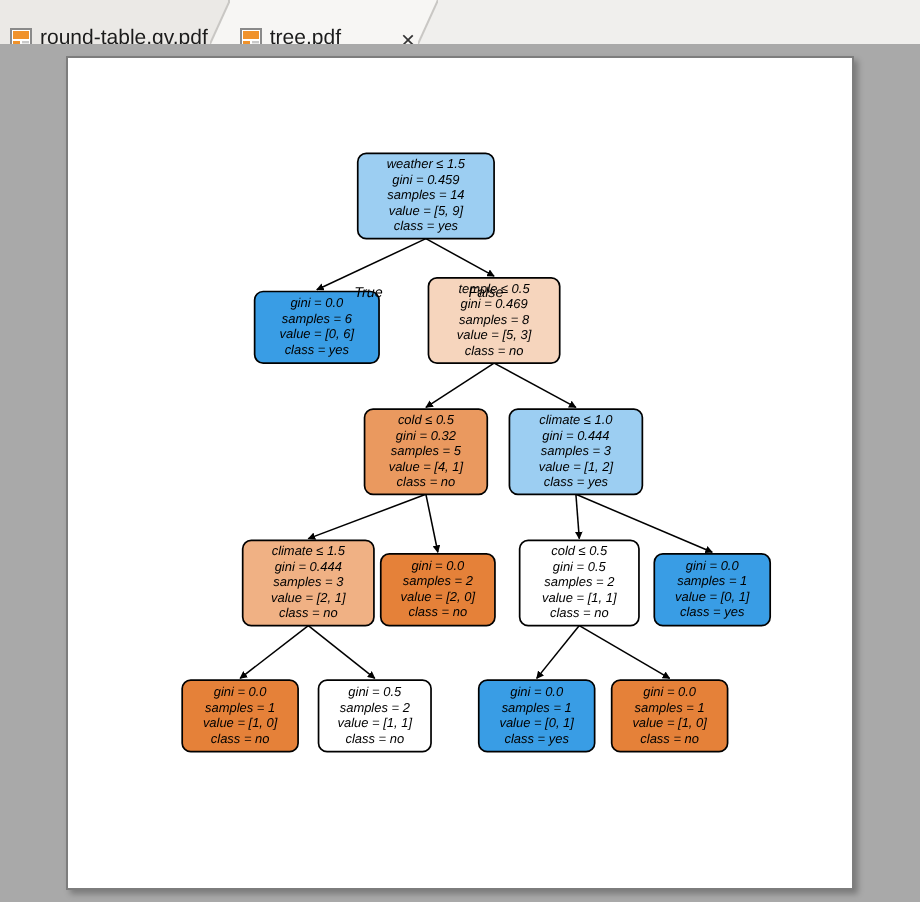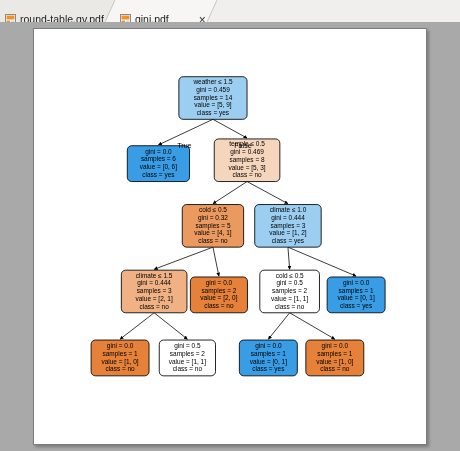--- a/index.html
+++ b/index.html
@@ -63,20 +63,21 @@
     font-family: "Liberation Sans", sans-serif;
   }
   #tabbar-filler { flex: 1 1 auto; background: #f0efed; }
 
   
   #viewport {
     position: absolute;
     left: 0; top: 22px;
     right: 0; bottom: 0;
     background: #a9a9a9;
+    font-style: italic;
   }
   #page {
     position: absolute;
     left: 33px; top: 6px;
     width: 392px; height: 415px;
     background: #ffffff;
     border: 1px solid #7d7d7d;
     box-shadow: 2px 2px 3px rgba(0,0,0,0.28);
     overflow: hidden;
   }
@@ -132,21 +133,21 @@
     <div class="tab" style="border-right:none;">
       <span class="tab-icon">
         <svg width="11" height="12" viewBox="0 0 11 12">
           <rect x="0.5" y="0.5" width="10" height="11" fill="#ffffff" stroke="#8a8a8a"></rect>
           <rect x="1.5" y="1.5" width="8" height="4" fill="#f0922b"></rect>
           <rect x="1.5" y="6.5" width="3.5" height="4" fill="#f0922b"></rect>
           <rect x="6" y="6.5" width="3.5" height="1.2" fill="#c9c9c9"></rect>
           <rect x="6" y="8.4" width="3.5" height="1.2" fill="#c9c9c9"></rect>
         </svg>
       </span>
-      <span class="tab-label">gini.pdf</span>
+      <span class="tab-label">tree.pdf</span>
       <span class="tab-close">×</span>
       <svg class="tab-slant" viewBox="0 0 10 22" preserveAspectRatio="none">
         <polygon points="0,22 10,0 10,22" fill="#f0efed"></polygon>
         <line x1="0" y1="22" x2="10" y2="0" stroke="#c9c7c4" stroke-width="1"></line>
       </svg>
     </div>
 
     <div id="tabbar-filler"></div>
   </div>
 

